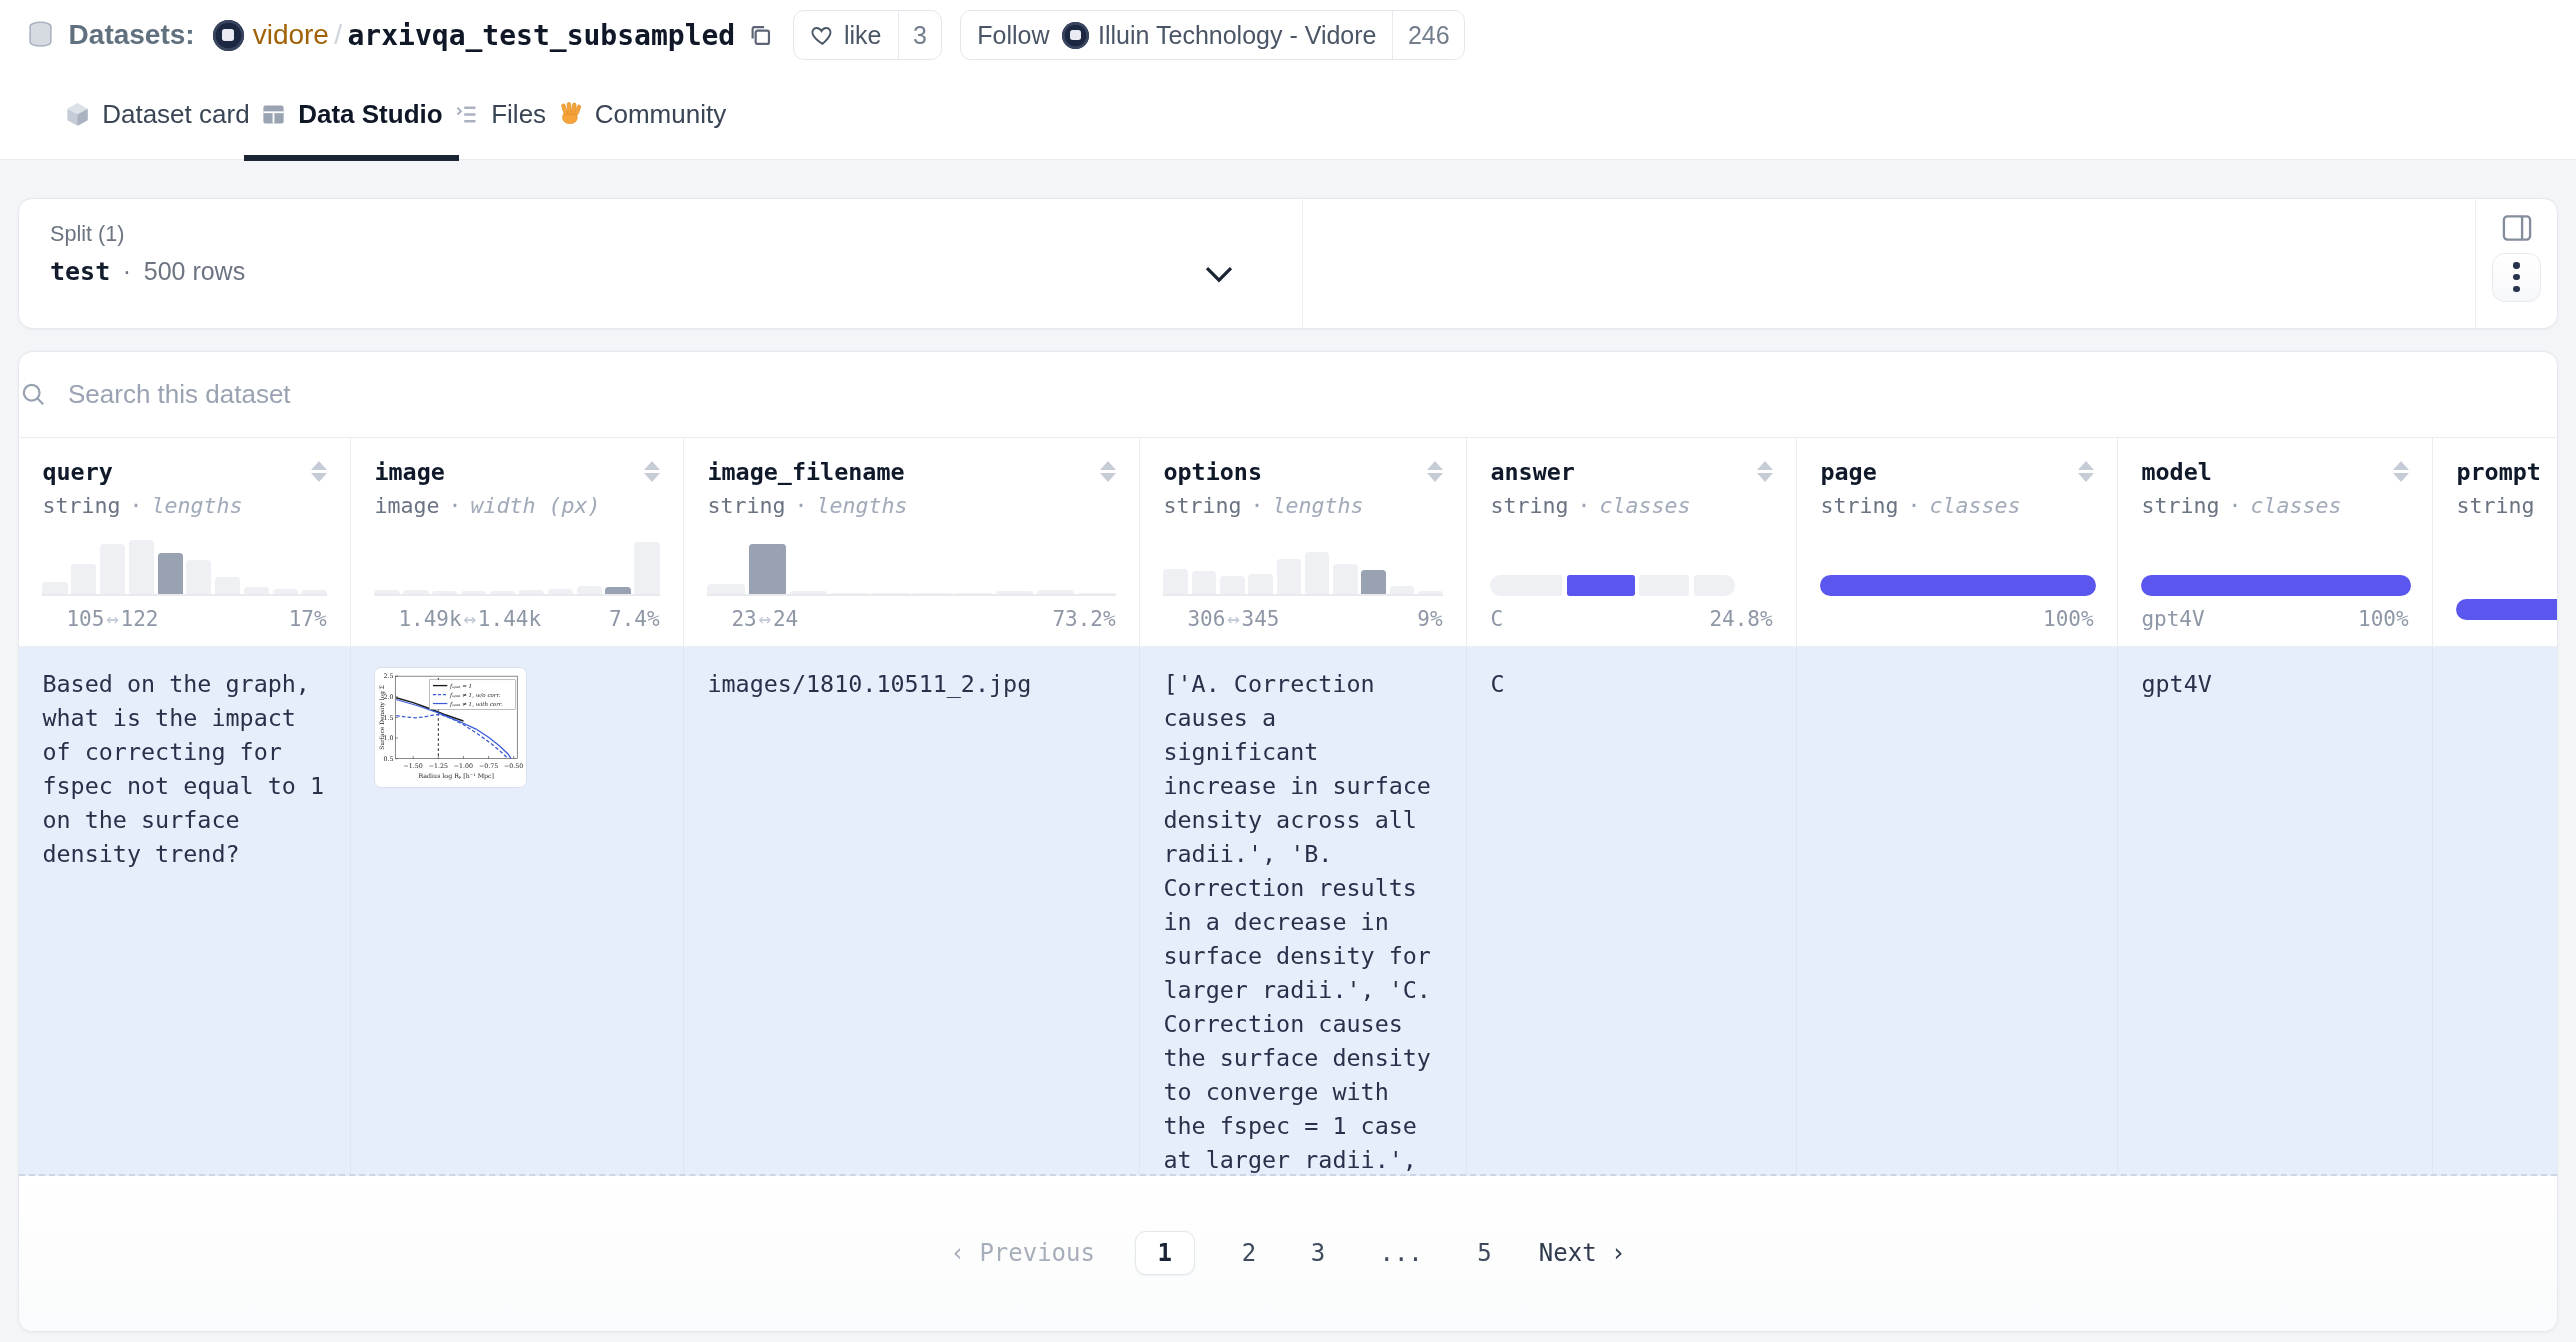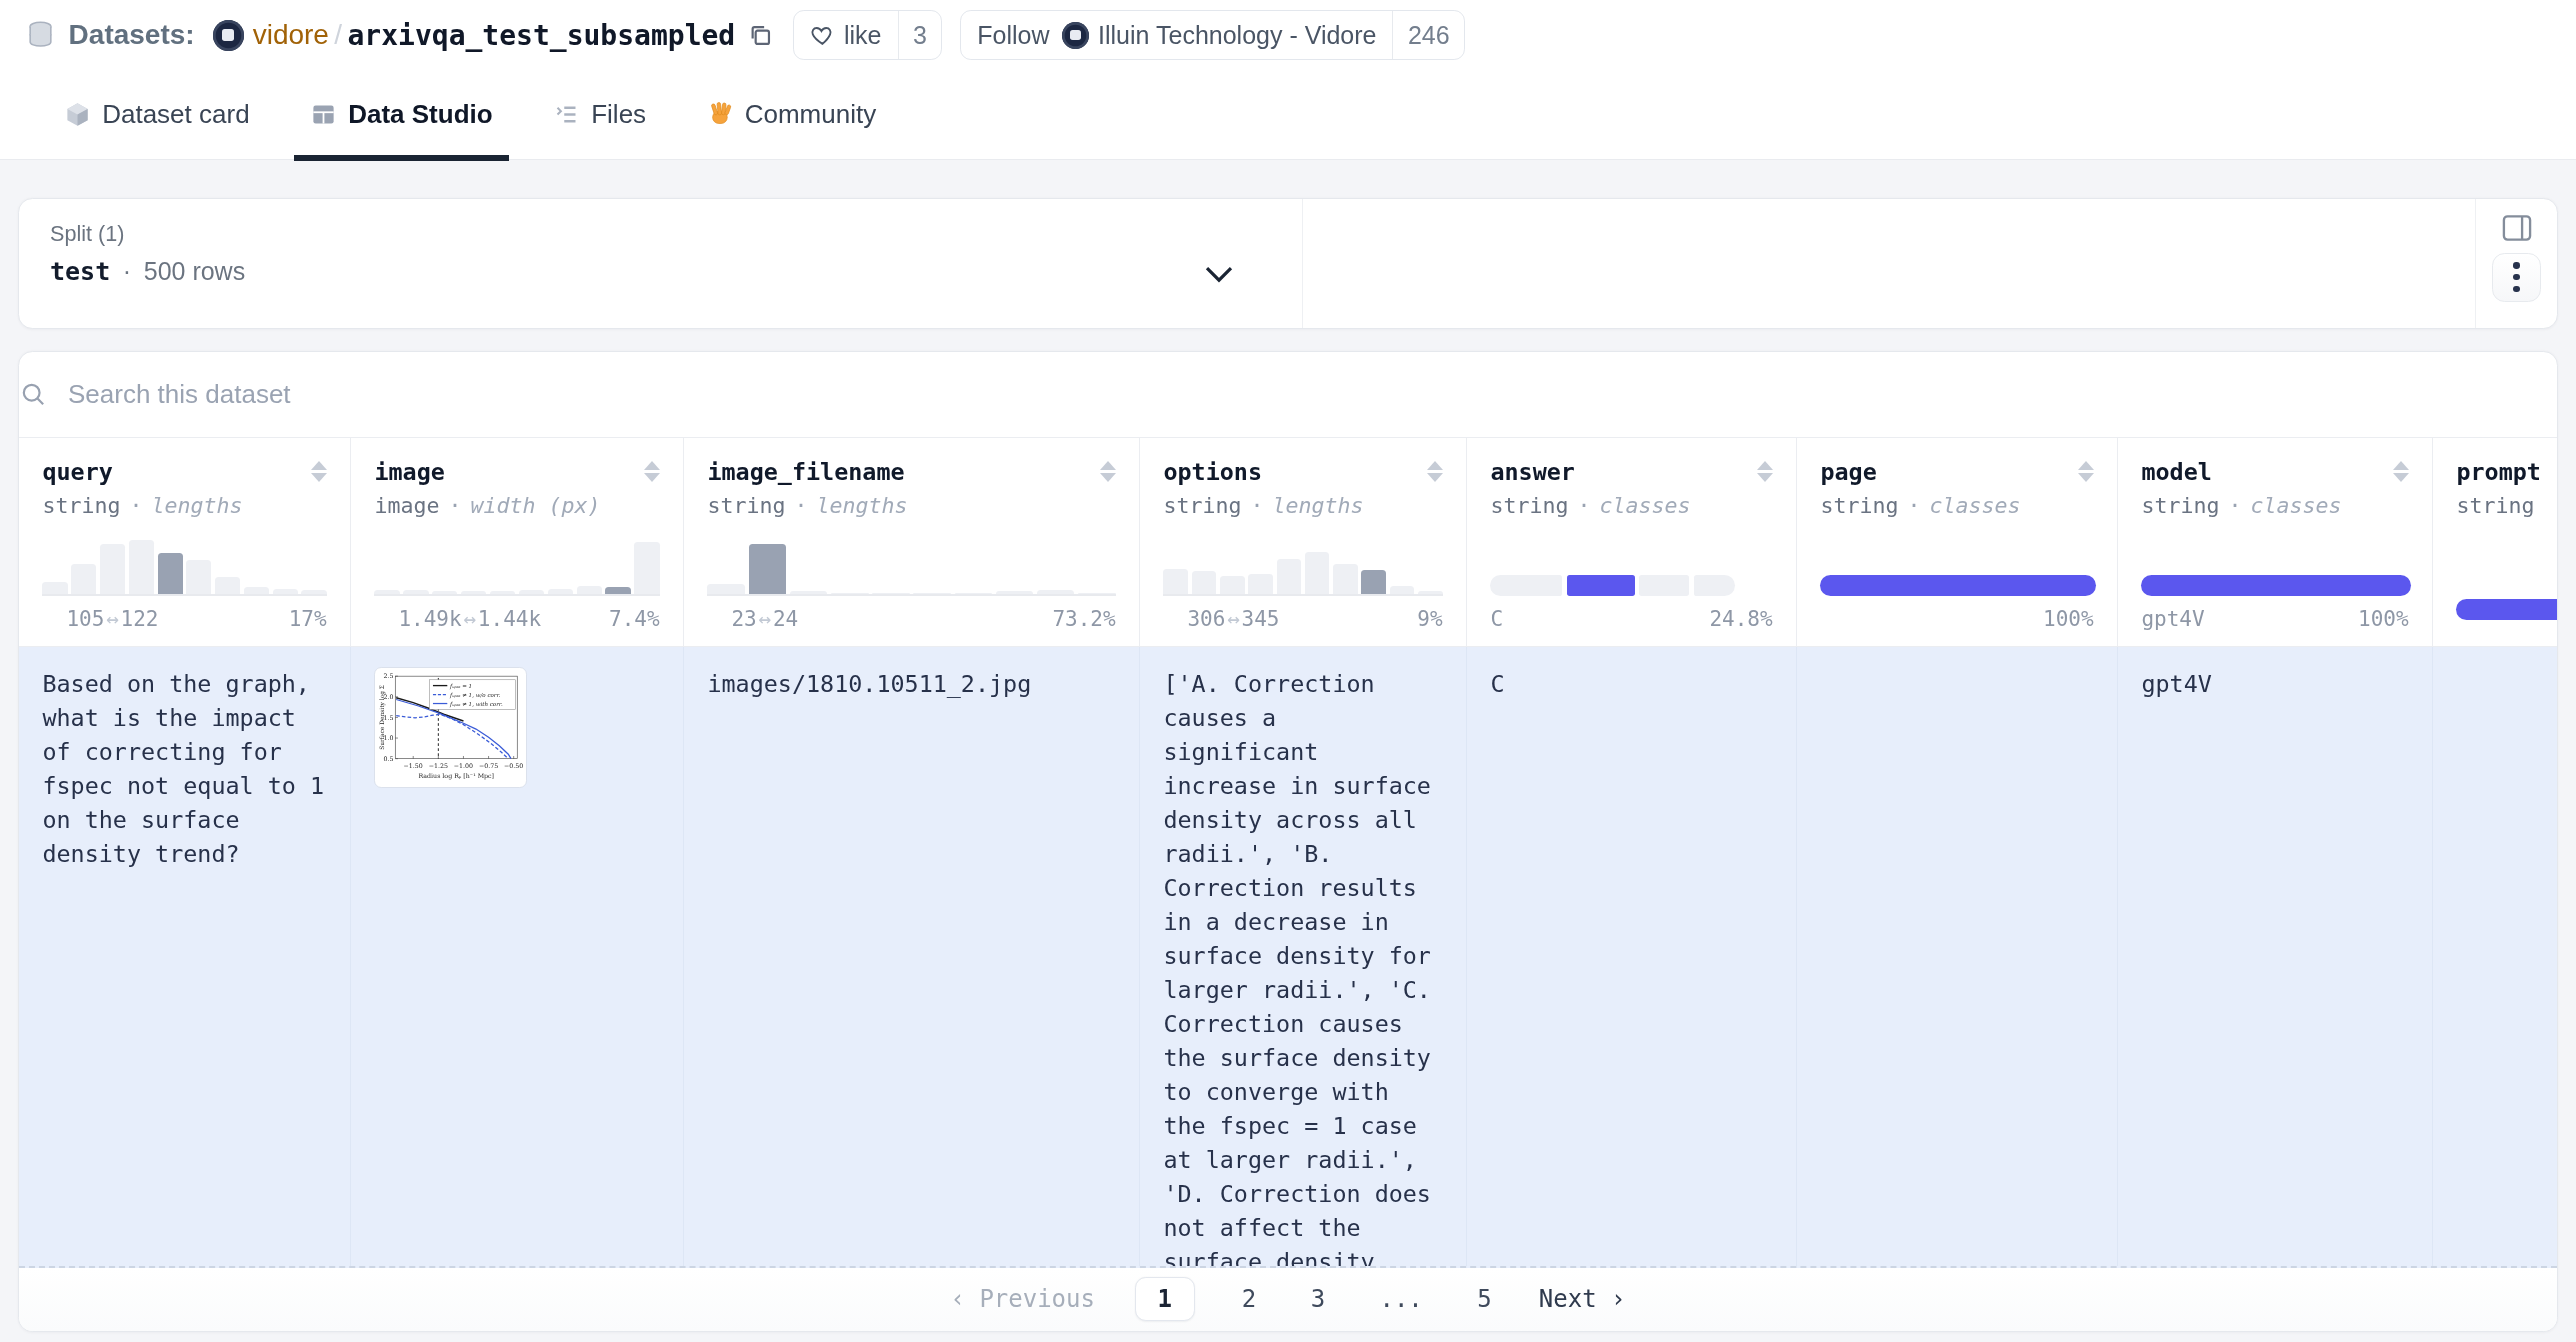--- a/index.html
+++ b/index.html
@@ -18,21 +18,21 @@
   .slash { font-size:28px; color:#cfd4dc; margin:0 5.4px; }
   .ds-name { font-size:28px; font-weight:bold; color:#101828; }
   .copy-btn { margin-left:10.8px; background:none; border:none; cursor:pointer; display:flex; }
   .pill-btn { display:flex; align-items:center; height:50px; border:1.8px solid #e3e7ed; border-radius:10.8px;
     background:#fff; margin-left:18px; font-size:25px; color:#4a5565; overflow:hidden; }
   .pill-btn .seg { display:flex; align-items:center; gap:9px; padding:0 16px; height:100%; }
   .pill-btn .cnt { border-left:1.8px solid #e7eaee; color:#737e8d; padding:0 14.4px; height:100%;
     display:flex; align-items:center; }
 
   
-  .tabs { height:90px; display:flex; align-items:center; gap:50px; padding-left:59px;
+  .tabs { height:90px; display:flex; align-items:center; padding-left:59px;
     border-bottom:1.8px solid #e9ebef; background:#fff; }
   .tab { position:relative; display:flex; align-items:center; gap:10.8px; font-size:26px; color:#394454;
     height:100%; padding:0 5.4px; cursor:pointer; }
   .tab.active { font-weight:bold; color:#0f1727; }
   .tab.active::after { content:""; position:absolute; left:-10.8px; right:-10.8px; bottom:-1.8px;
     height:6.3px; background:#1a2433; }
 
   
   .content { background:#f4f5f8; height:1183px; padding:38px 18px 0; }
   .card { background:#fff; border:1.8px solid #e5e8ed; border-radius:14.4px;
@@ -86,21 +86,21 @@
   .classbar { display:flex; gap:4.5px; width:100%; }
   .cseg { height:21px; background:#eef0f4; border-radius:2.7px; }
   .cseg.hl { background:#5b57ee; }
   .cseg:first-child { border-top-left-radius:10.8px; border-bottom-left-radius:10.8px; }
   .cseg:last-child { border-top-right-radius:10.8px; border-bottom-right-radius:10.8px; }
   .hlabels { margin-top:10.8px; display:flex; justify-content:space-between; align-items:baseline;
     font-size:21px; color:#8e97a6; }
   .hlabels .rng { display:flex; align-items:baseline; gap:1.8px;margin-left:24px; }
   .hlabels .arr { color:#c2c9d4; }
 
-  .body-row { display:flex; height:621px; background:#e7eefb; border-bottom:2.7px dashed #ccd5e3; flex:0 0 auto; }
+  .body-row { display:flex; height:529px; background:#e7eefb; border-bottom:2.7px dashed #ccd5e3; flex:0 0 auto; }
   .bcell { padding:20px 23.4px; border-right:1.8px solid #dde6f5; font-size:23.4px; line-height:34px;
     color:#27314a; overflow:hidden; word-wrap:break-word; }
   .bcell:last-child { border-right:none; }
   .thumb { width:153px; height:121px; background:#fff; border:1.8px solid #dbe1ec; border-radius:7.2px;
     padding:1.8px; cursor:pointer; }
 
   .pager { flex:1; display:flex; align-items:center; justify-content:center; gap:40px;
     font-size:24px; background:linear-gradient(#ffffff,#fafbfc); }
   .pg-prev { color:#a6aeba; display:flex; gap:14.4px; align-items:center; cursor:pointer; }
   .pg-num { color:#3f4a5c; cursor:pointer; padding:3.6px 7.2px; }

